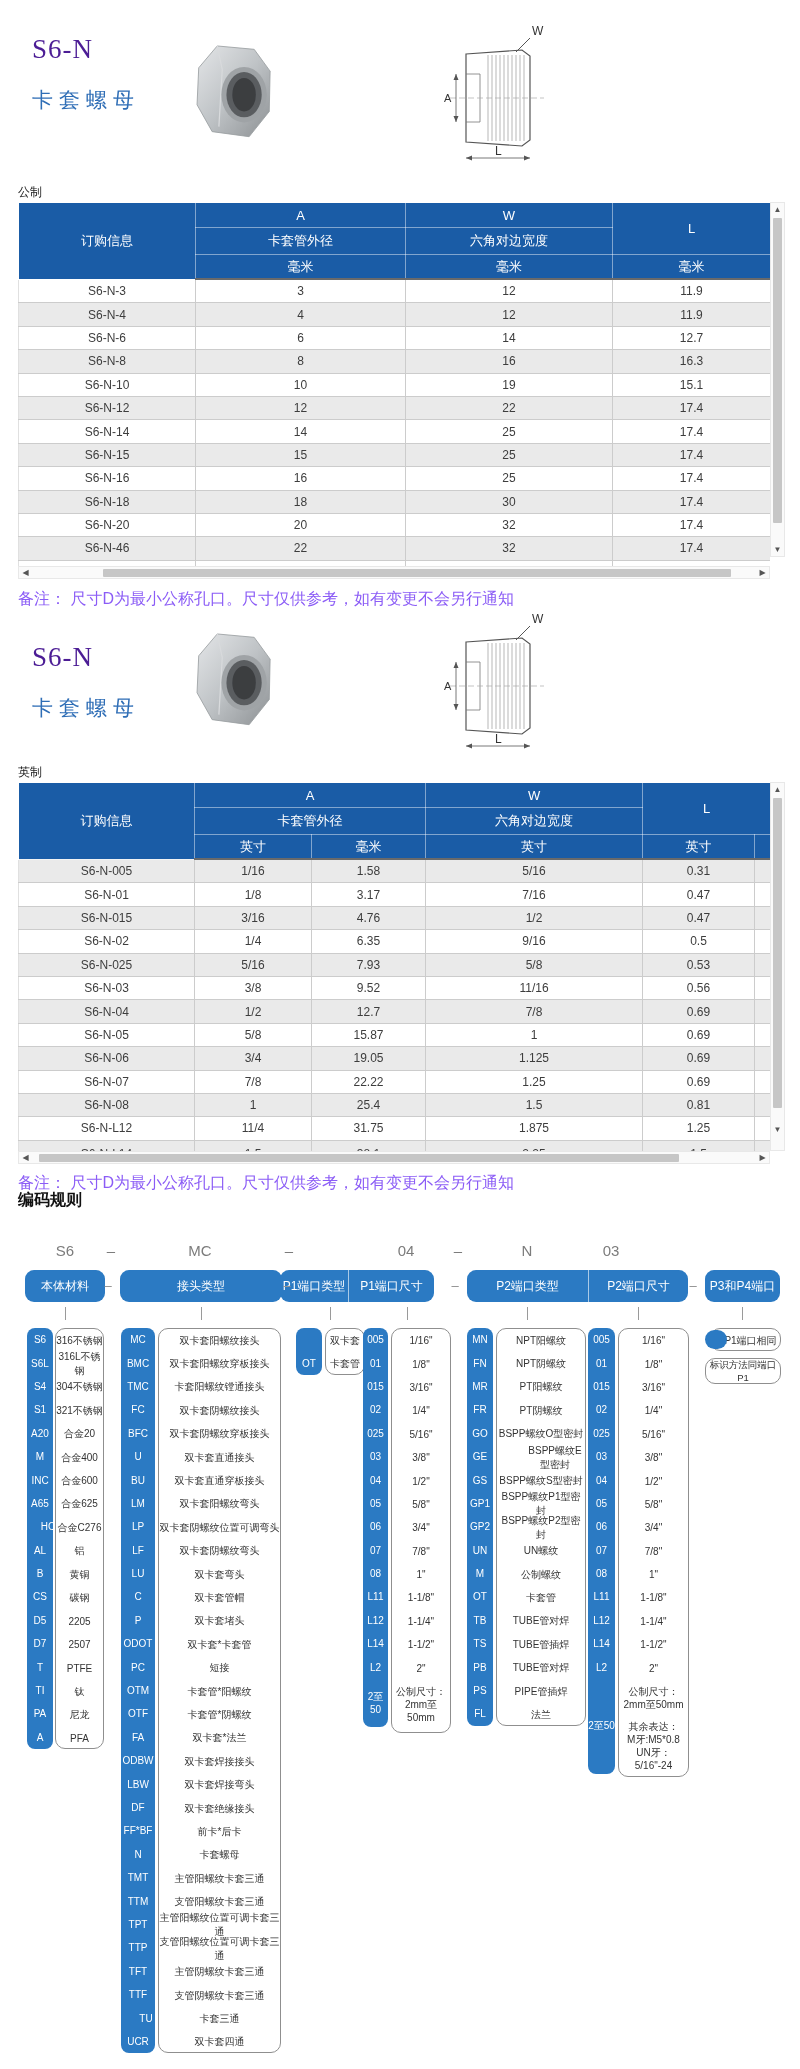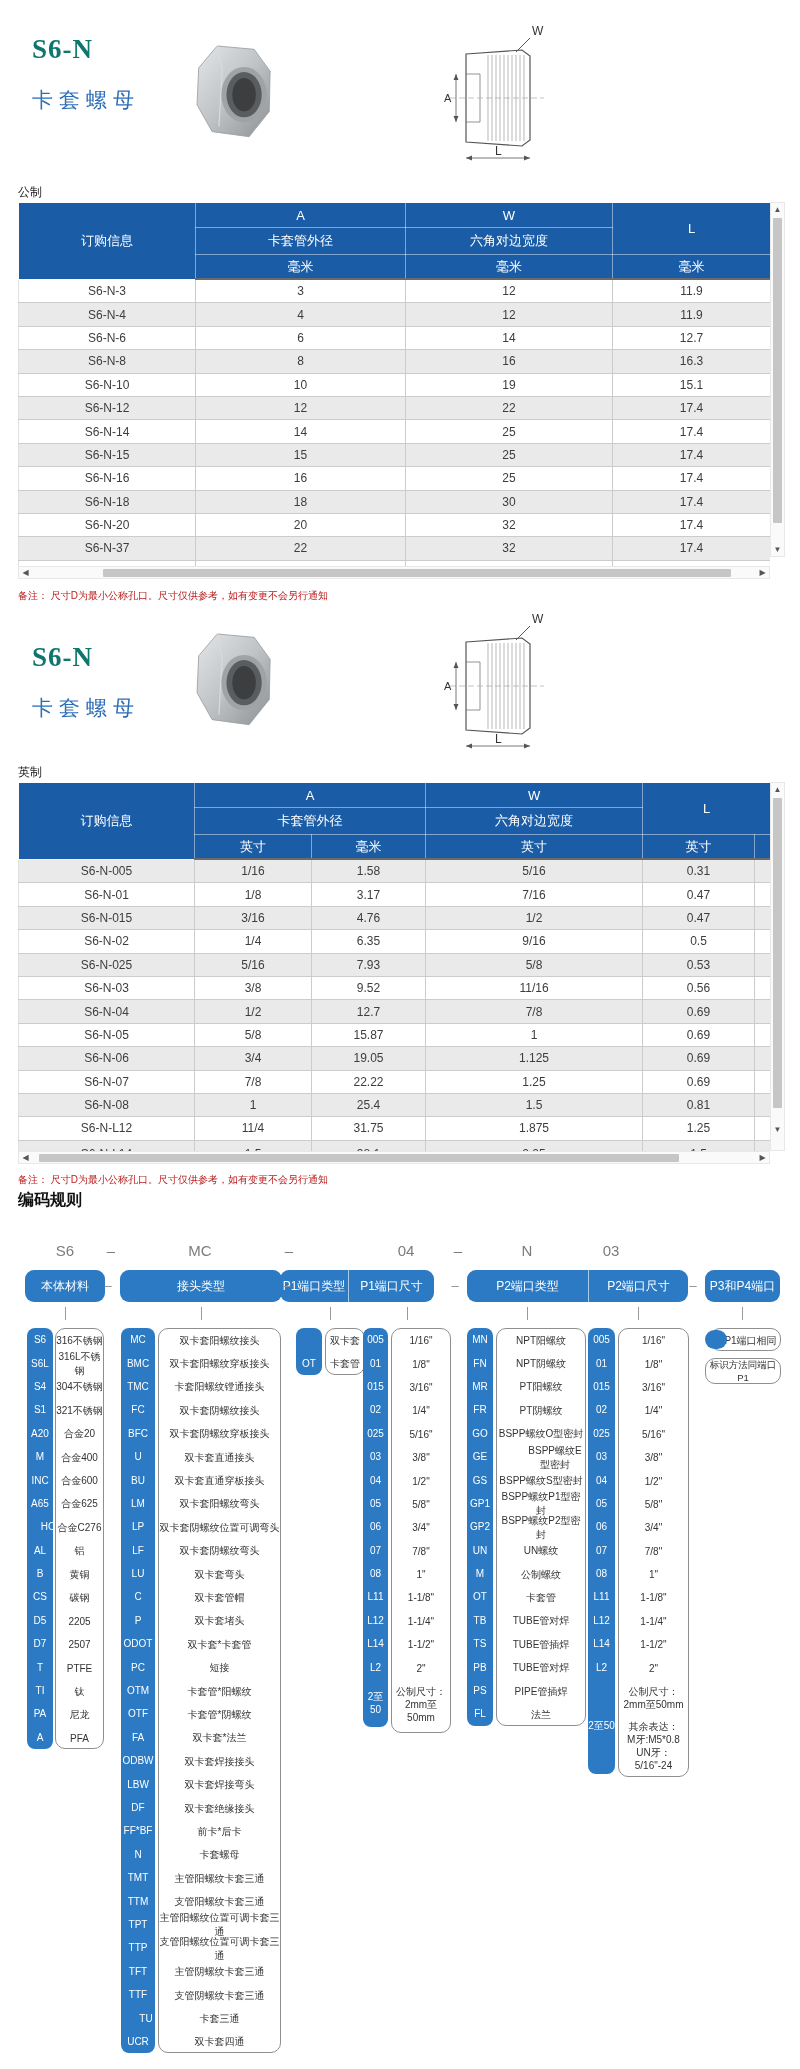--- a/index.html
+++ b/index.html
@@ -1,24 +1,24 @@
 <!DOCTYPE html>
 <html><head>
 <meta charset="utf-8">
 <style>
   html,body{margin:0;padding:0;background:#fff;}
   .page{position:relative;width:800px;height:2069px;background:#fff;overflow:hidden;
         font-family:"Liberation Sans","DejaVu Sans",sans-serif;}
   
-  .sec-title{position:absolute;left:32px;color:#0f766e;font-family:"Liberation Serif","DejaVu Serif",serif;
-             font-size:27px;letter-spacing:1px;font-weight:bold;}
+  .sec-title{position:absolute;left:32px;color:#4c1d95;font-family:"Liberation Serif","DejaVu Serif",serif;
+             font-size:27px;letter-spacing:1px;}
   .sec-sub{position:absolute;left:32px;color:#2f6eb6;font-family:"Liberation Serif","DejaVu Serif",serif;
            font-size:21px;letter-spacing:6px;}
   .unit-label{position:absolute;left:18px;font-size:12px;color:#222;}
-  .note{position:absolute;left:18px;font-size:10px;color:#b91c1c;}
+  .note{position:absolute;left:18px;font-size:16px;color:#8b5cf6;}
   .coding-heading{position:absolute;left:18px;font-size:16px;font-weight:bold;color:#111;}
 
   
   .table-clip{position:absolute;left:18px;overflow:hidden;background:#fff;}
   .spec-table{border-collapse:collapse;table-layout:fixed;}
   .spec-table th{background:#1a5ca6;color:#fff;font-weight:normal;font-size:13px;text-align:center;
                  border:1px solid rgba(255,255,255,0.45);padding:0;}
   .spec-table thead tr.h1 th{height:24px;}
   .spec-table thead tr.h2 th{height:26px;}
   .spec-table thead tr.h3 th{height:23px;border-bottom:2px solid #6a6a6a;}
@@ -193,21 +193,21 @@
             <td>30</td>
             <td>17.4</td>
           </tr>
           <tr>
             <td>S6-N-20</td>
             <td>20</td>
             <td>32</td>
             <td>17.4</td>
           </tr>
           <tr class="shade">
-            <td>S6-N-37</td>
+            <td>S6-N-46</td>
             <td>22</td>
             <td>32</td>
             <td>17.4</td>
           </tr>
           <tr class="partial">
             <td></td>
             <td></td>
             <td></td>
             <td></td>
           </tr>

